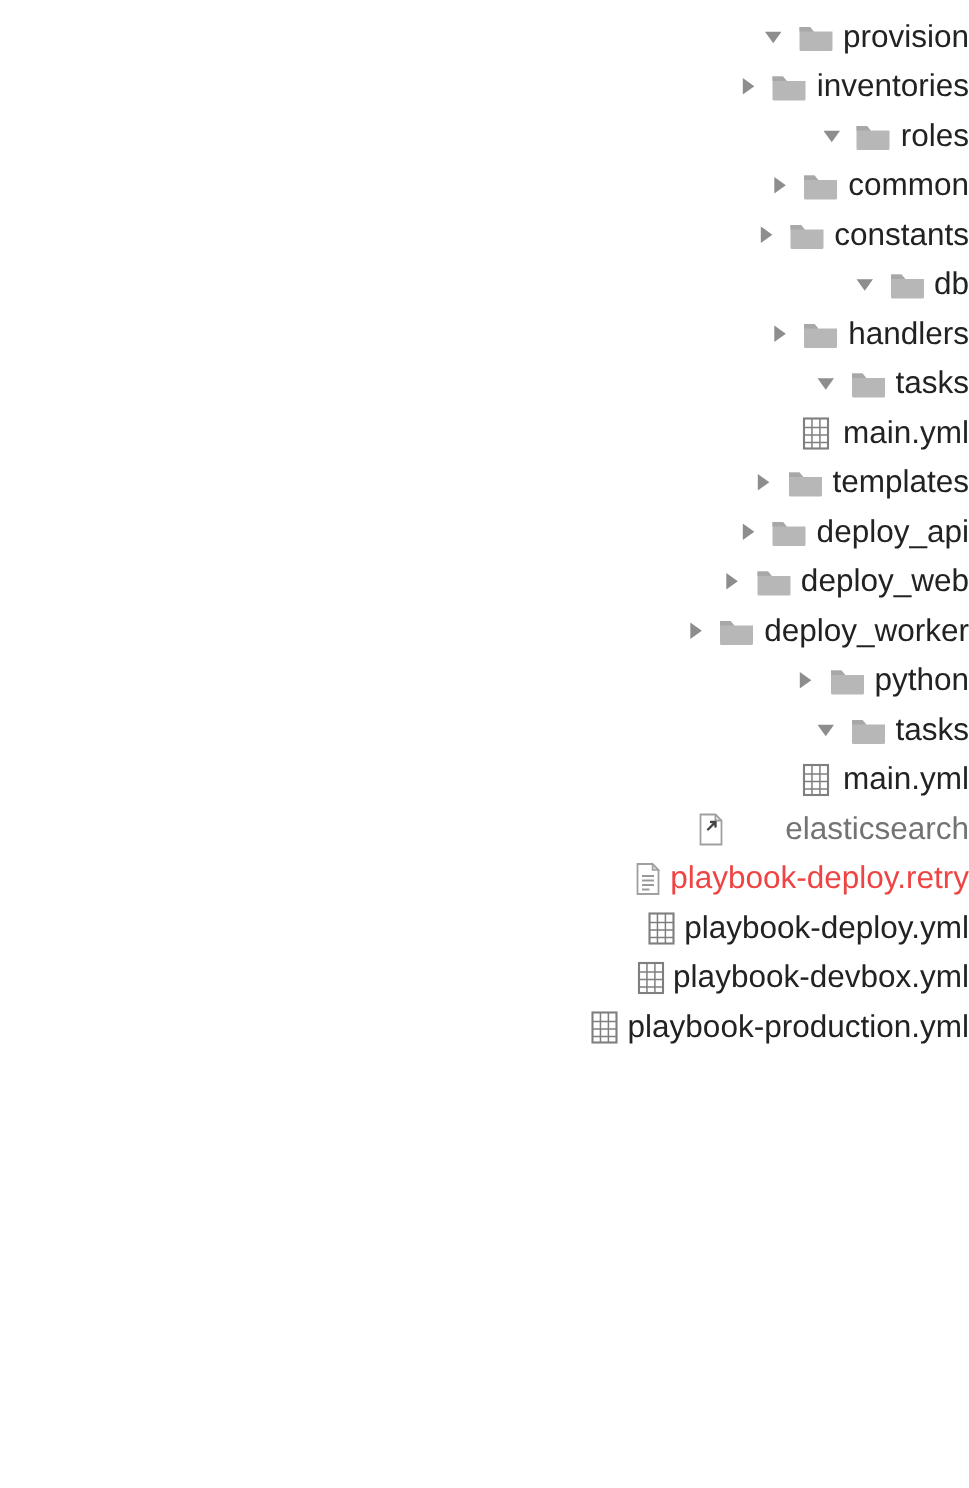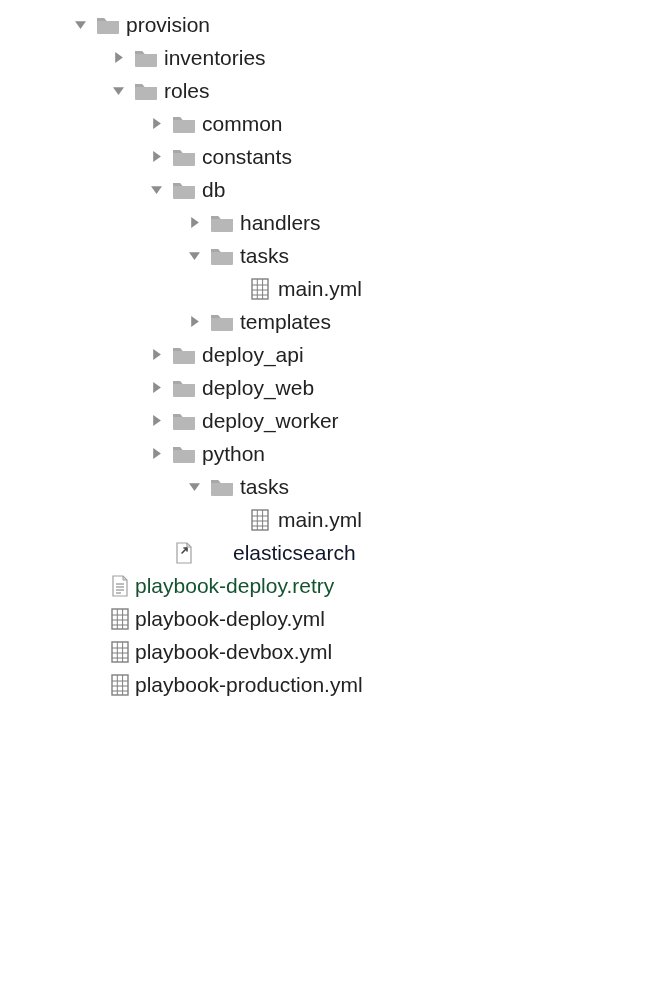--- a/index.html
+++ b/index.html
@@ -9,20 +9,21 @@
     font-size: 21px;
     color: #222;
     background: #fff;
     line-height: 1.6;
   }
   .tree-row {
     display: flex;
     align-items: center;
     height: 33px;
     white-space: nowrap;
+    justify-content: flex-end;
   }
   .indent {
     display: inline-block;
     flex: 0 0 auto;
   }
   .arrow {
     width: 20px;
     height: 20px;
     flex: 0 0 auto;
     display: inline-flex;
@@ -35,22 +36,22 @@
   .icon {
     width: 24px;
     height: 24px;
     flex: 0 0 auto;
     display: inline-flex;
     align-items: center;
     justify-content: center;
     margin-right: 6px;
   }
   .label { cursor: default; }
-  .red { color: #0f172a; margin-left: 31px; }
-  .grey { color: #14532d; }
+  .red { color: #737373; margin-left: 31px; }
+  .grey { color: #ef4444; }
 </style>
 </head>
 <body>
 
 <div id="tree">
     <div class="tree-row">
       <span class="indent" style="width: 70px;"></span>
       <span class="arrow">
         <svg viewBox="0 0 10 10">
           <polygon points="2,0 9,5 2,10" fill="#8d8d8d" transform="rotate(90 5 5)"></polygon>

